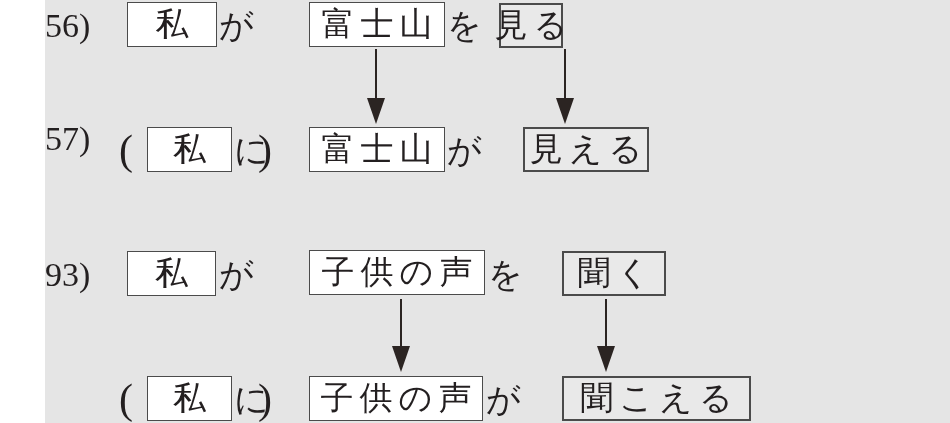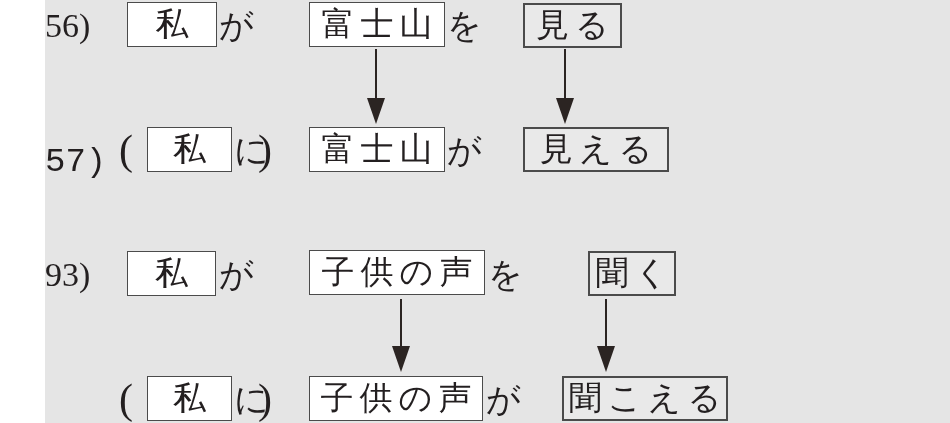--- a/index.html
+++ b/index.html
@@ -71,57 +71,57 @@
 </head>
 <body>
 
 <div class="canvas">
 
   <span class="num" style="left:0px; top:7px;">56)</span>
   <span class="box plain" style="left:82px; top:2px; width:90px;">私</span>
   <span class="txt" style="left:174px; top:7px;">が</span>
   <span class="box plain" style="left:264px; top:2px; width:136px;">富士山</span>
   <span class="txt" style="left:402px; top:7px;">を</span>
-  <span class="box shaded" style="left:478px; top:3px; width:99px;">見る</span>
+  <span class="box shaded" style="left:454px; top:3px; width:64px;">見る</span>
 
   <div class="arrow" style="left:322px; top:49px; height:75px;">
     <div class="stem"></div>
     <div class="head"></div>
   </div>
   <div class="arrow" style="left:511px; top:49px; height:75px;">
     <div class="stem"></div>
     <div class="head"></div>
   </div>
 
-  <span class="num" style="left:0px; top:144px;font-family:Liberation Mono, monospace;">57)</span>
+  <span class="num" style="left:0px; top:120px;">57)</span>
   <span class="paren" style="left:74px; top:129px;">(</span>
   <span class="box plain" style="left:102px; top:127px; width:85px;">私</span>
   <span class="txt" style="left:189px; top:132px;">に</span>
   <span class="paren" style="left:213px; top:129px;">)</span>
   <span class="box plain" style="left:264px; top:127px; width:136px;">富士山</span>
   <span class="txt" style="left:402px; top:132px;">が</span>
-  <span class="box shaded" style="left:478px; top:127px; width:146px;">見える</span>
+  <span class="box shaded" style="left:478px; top:127px; width:126px;">見える</span>
 
   <span class="num" style="left:0px; top:256px;">93)</span>
   <span class="box plain" style="left:82px; top:251px; width:89px;">私</span>
   <span class="txt" style="left:174px; top:256px;">が</span>
   <span class="box plain" style="left:264px; top:250px; width:176px;">子供の声</span>
   <span class="txt" style="left:443px; top:256px;">を</span>
-  <span class="box shaded" style="left:543px; top:251px; width:88px;">聞く</span>
+  <span class="box shaded" style="left:517px; top:251px; width:104px;">聞く</span>
 
   <div class="arrow" style="left:347px; top:299px; height:73px;">
     <div class="stem"></div>
     <div class="head"></div>
   </div>
   <div class="arrow" style="left:552px; top:299px; height:73px;">
     <div class="stem"></div>
     <div class="head"></div>
   </div>
 
   <span class="paren" style="left:74px; top:378px;">(</span>
   <span class="box plain" style="left:102px; top:376px; width:85px;">私</span>
   <span class="txt" style="left:189px; top:381px;">に</span>
   <span class="paren" style="left:213px; top:378px;">)</span>
   <span class="box plain" style="left:264px; top:376px; width:174px;">子供の声</span>
   <span class="txt" style="left:441px; top:381px;">が</span>
-  <span class="box shaded" style="left:517px; top:376px; width:166px;">聞こえる</span>
+  <span class="box shaded" style="left:517px; top:376px; width:189px;">聞こえる</span>
 
 </div>
 
 </body></html>

